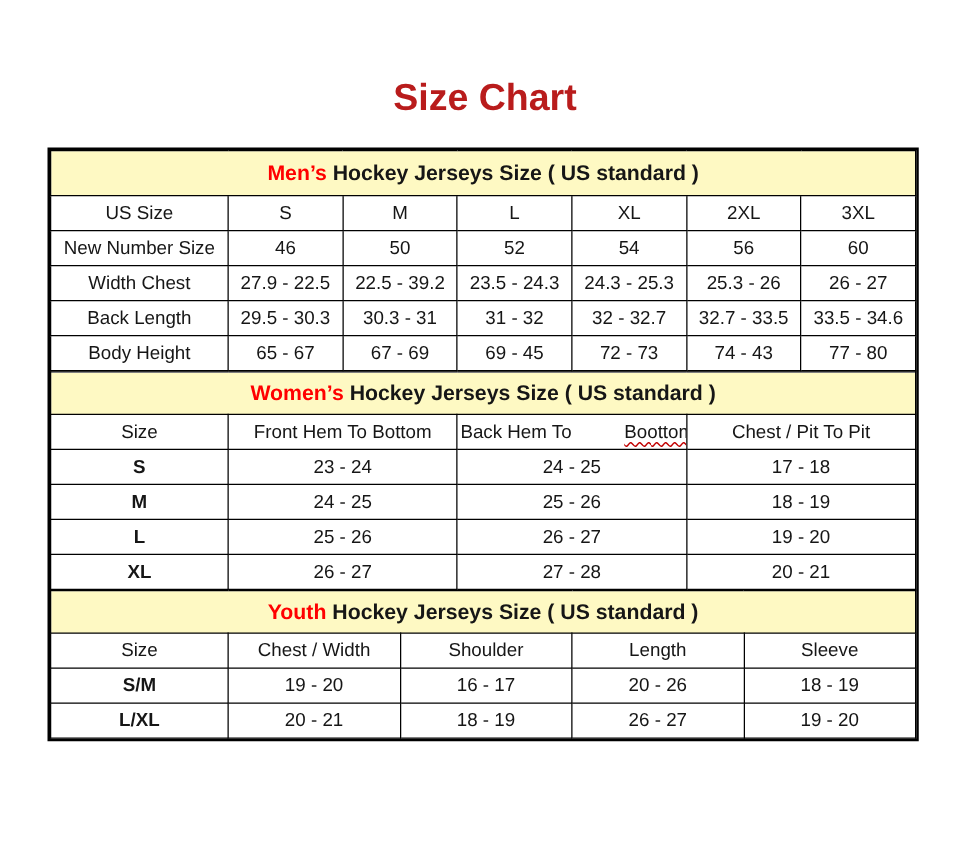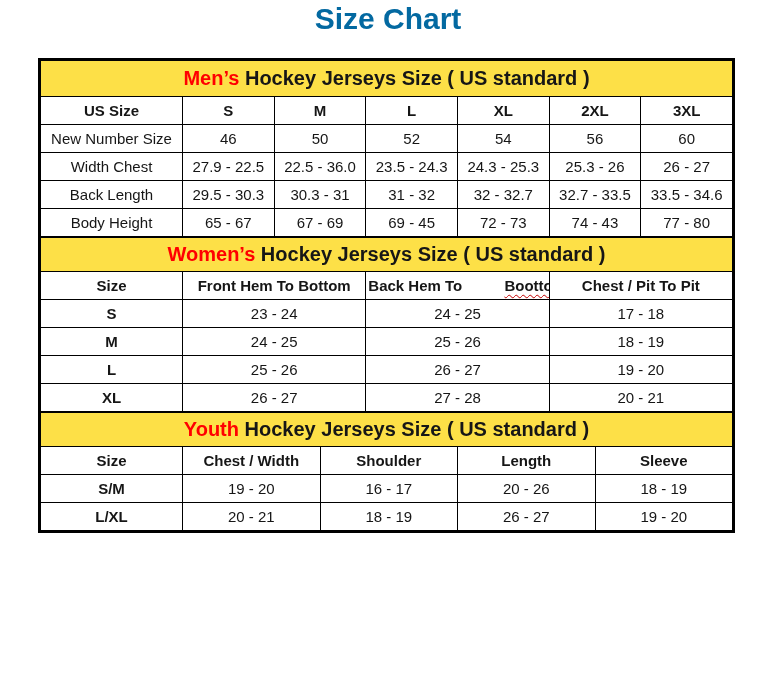--- a/index.html
+++ b/index.html
@@ -7,25 +7,26 @@
     padding: 0;
     width: 776px;
     height: 692px;
     background: #ffffff;
     font-family: "Liberation Sans", sans-serif;
     color: #161616;
     overflow: hidden;
   }
   .page-title {
     margin: 0;
+    padding-top: 60px;
     text-align: center;
     font-size: 30px;
     line-height: 38px;
     font-weight: 700;
-    color: #0369a1;
+    color: #b91c1c;
   }
   .chart-wrap {
     width: 693px;
     margin: 20px 0 0 38px;
     border: 2px solid #000000;
   }
   table {
     border-collapse: collapse;
     width: 100%;
     table-layout: fixed;
@@ -34,27 +35,27 @@
     border: 1px solid #000000;
     text-align: center;
     vertical-align: middle;
     font-size: 15px;
     height: 27px;
     padding: 0 2px;
     overflow: hidden;
     white-space: nowrap;
   }
   tr.band td {
-    background: #fde047;
-    font-size: 20px;
+    background: #fef9c3;
+    font-size: 17px;
     font-weight: 700;
     height: 33px;
   }
   table.men tr.band td { height: 35px; }
-  tr.head td { font-weight: 700; }
+  tr.head td { font-weight: 400; }
   td.rowhead { font-weight: 700; }
   table.men td.rowlabel { font-weight: 400; }
   .red { color: #ff0000; }
   .wavy {
     text-decoration: underline wavy #c00000;
     text-decoration-thickness: 1px;
     text-underline-offset: 3px;
     text-decoration-skip-ink: none;
     margin-left: 38px;
   }
@@ -94,21 +95,21 @@
       <td>46</td>
       <td>50</td>
       <td>52</td>
       <td>54</td>
       <td>56</td>
       <td>60</td>
     </tr>
     <tr>
       <td class="rowlabel">Width Chest</td>
       <td>27.9 - 22.5</td>
-      <td>22.5 - 36.0</td>
+      <td>22.5 - 39.2</td>
       <td>23.5 - 24.3</td>
       <td>24.3 - 25.3</td>
       <td>25.3 - 26</td>
       <td>26 - 27</td>
     </tr>
     <tr>
       <td class="rowlabel">Back Length</td>
       <td>29.5 - 30.3</td>
       <td>30.3 - 31</td>
       <td>31 - 32</td>

